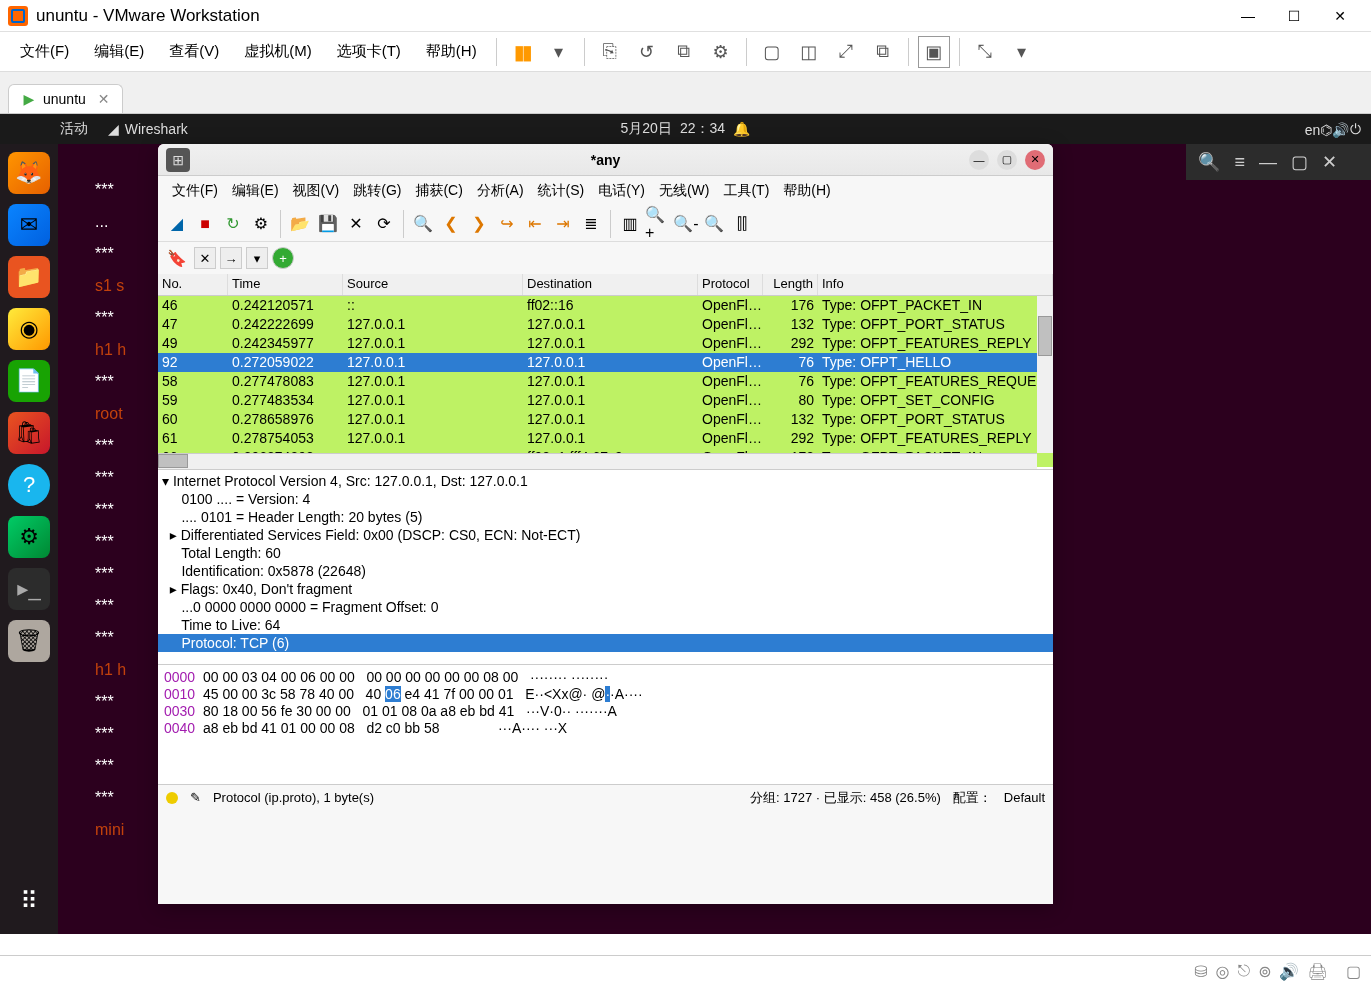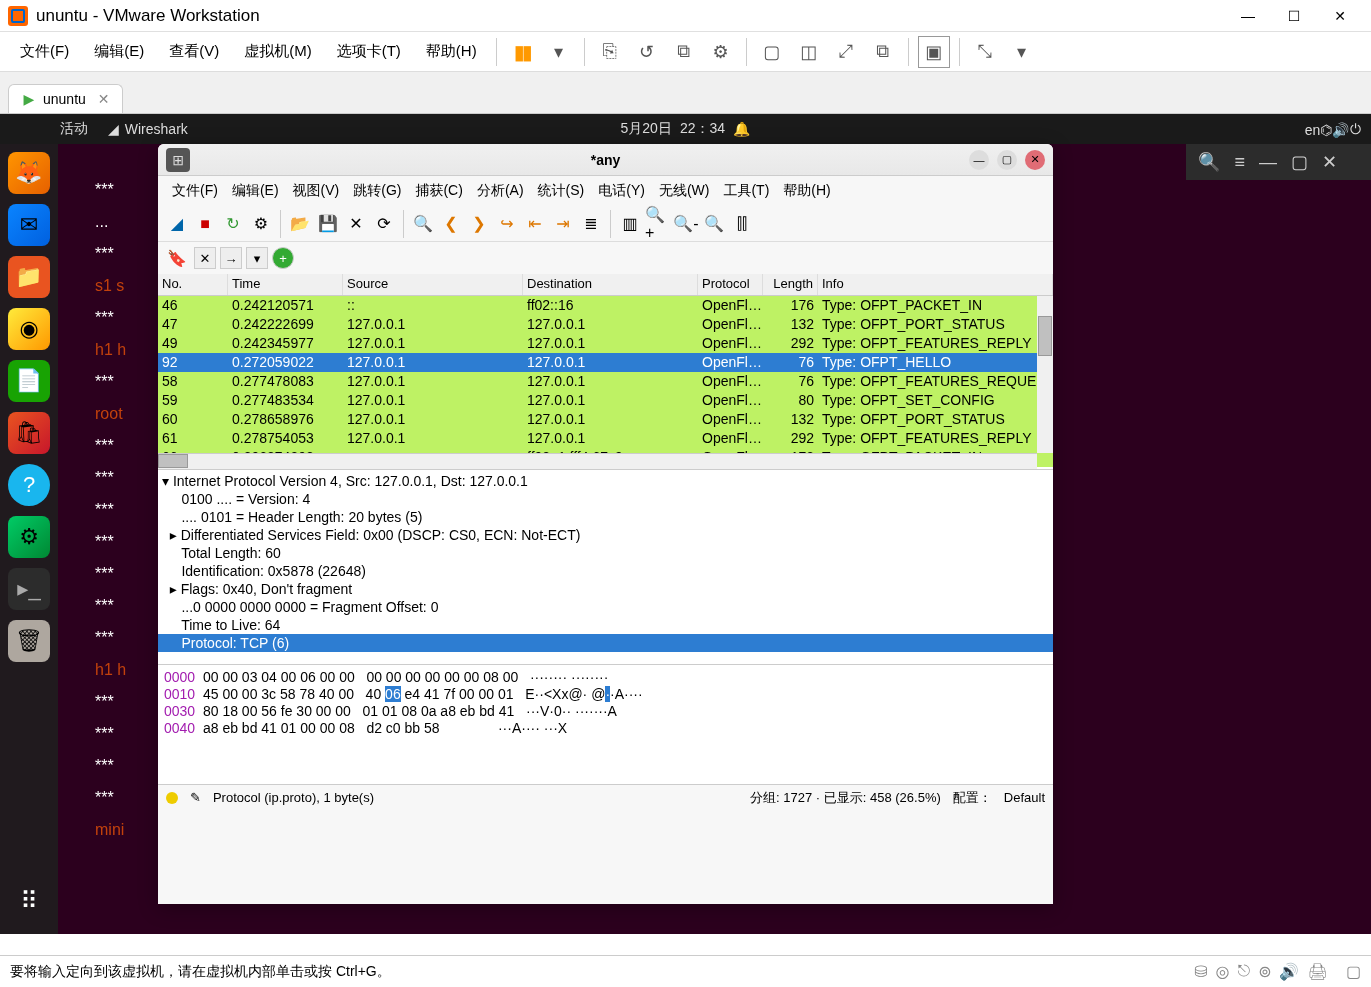--- a/index.html
+++ b/index.html
@@ -382,21 +382,20 @@
         <span>Protocol (ip.proto), 1 byte(s)</span>
         <span style="margin-left:auto">分组: 1727 · 已显示: 458 (26.5%)</span>
         <span>配置：</span>
         <span>Default</span>
       </div>
     </div>
   </div>
 </div>
 
 <div class="vm-statusbar">
-  <span>要将输入定向到该虚拟机，请在虚拟机内部单击或按 Ctrl+G。</span>
   <div class="vm-status-icons">
     <span>⛁</span>
     <span>◎</span>
     <span>⎋</span>
     <span>⊚</span>
     <span>🔊</span>
     <span>🖨</span>
     <span style="margin-left:10px">▢</span>
   </div>
 </div>

